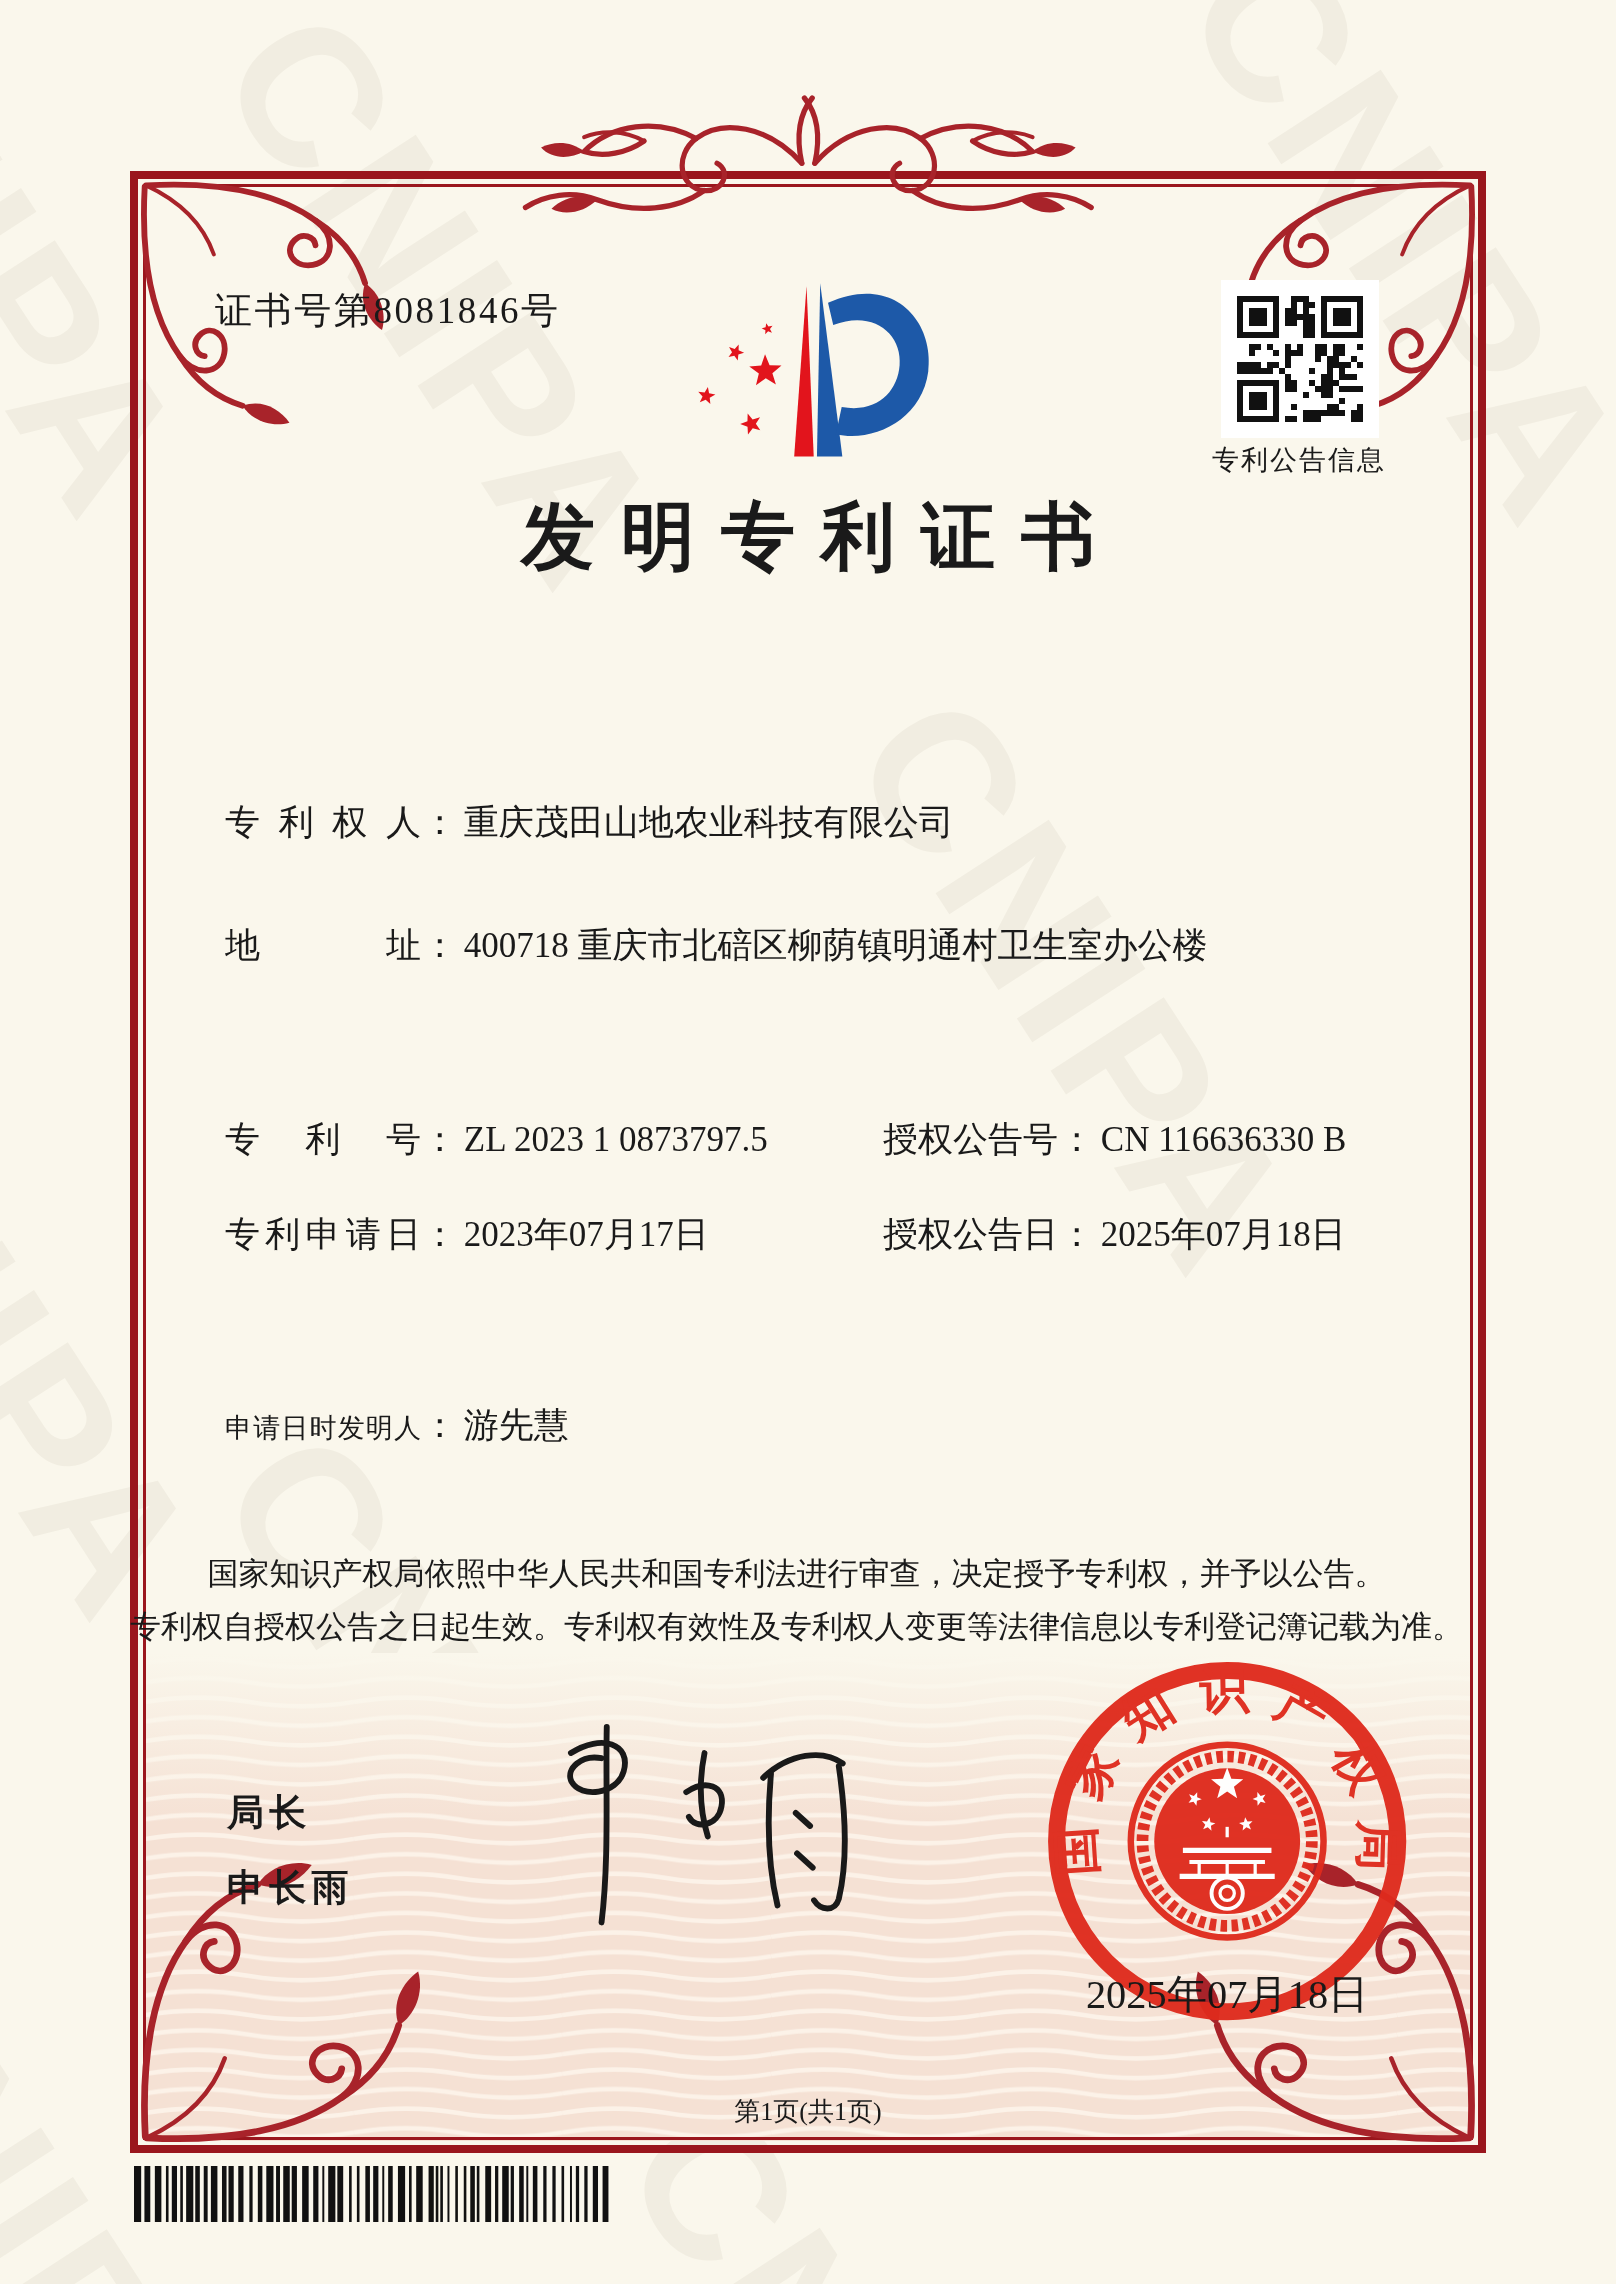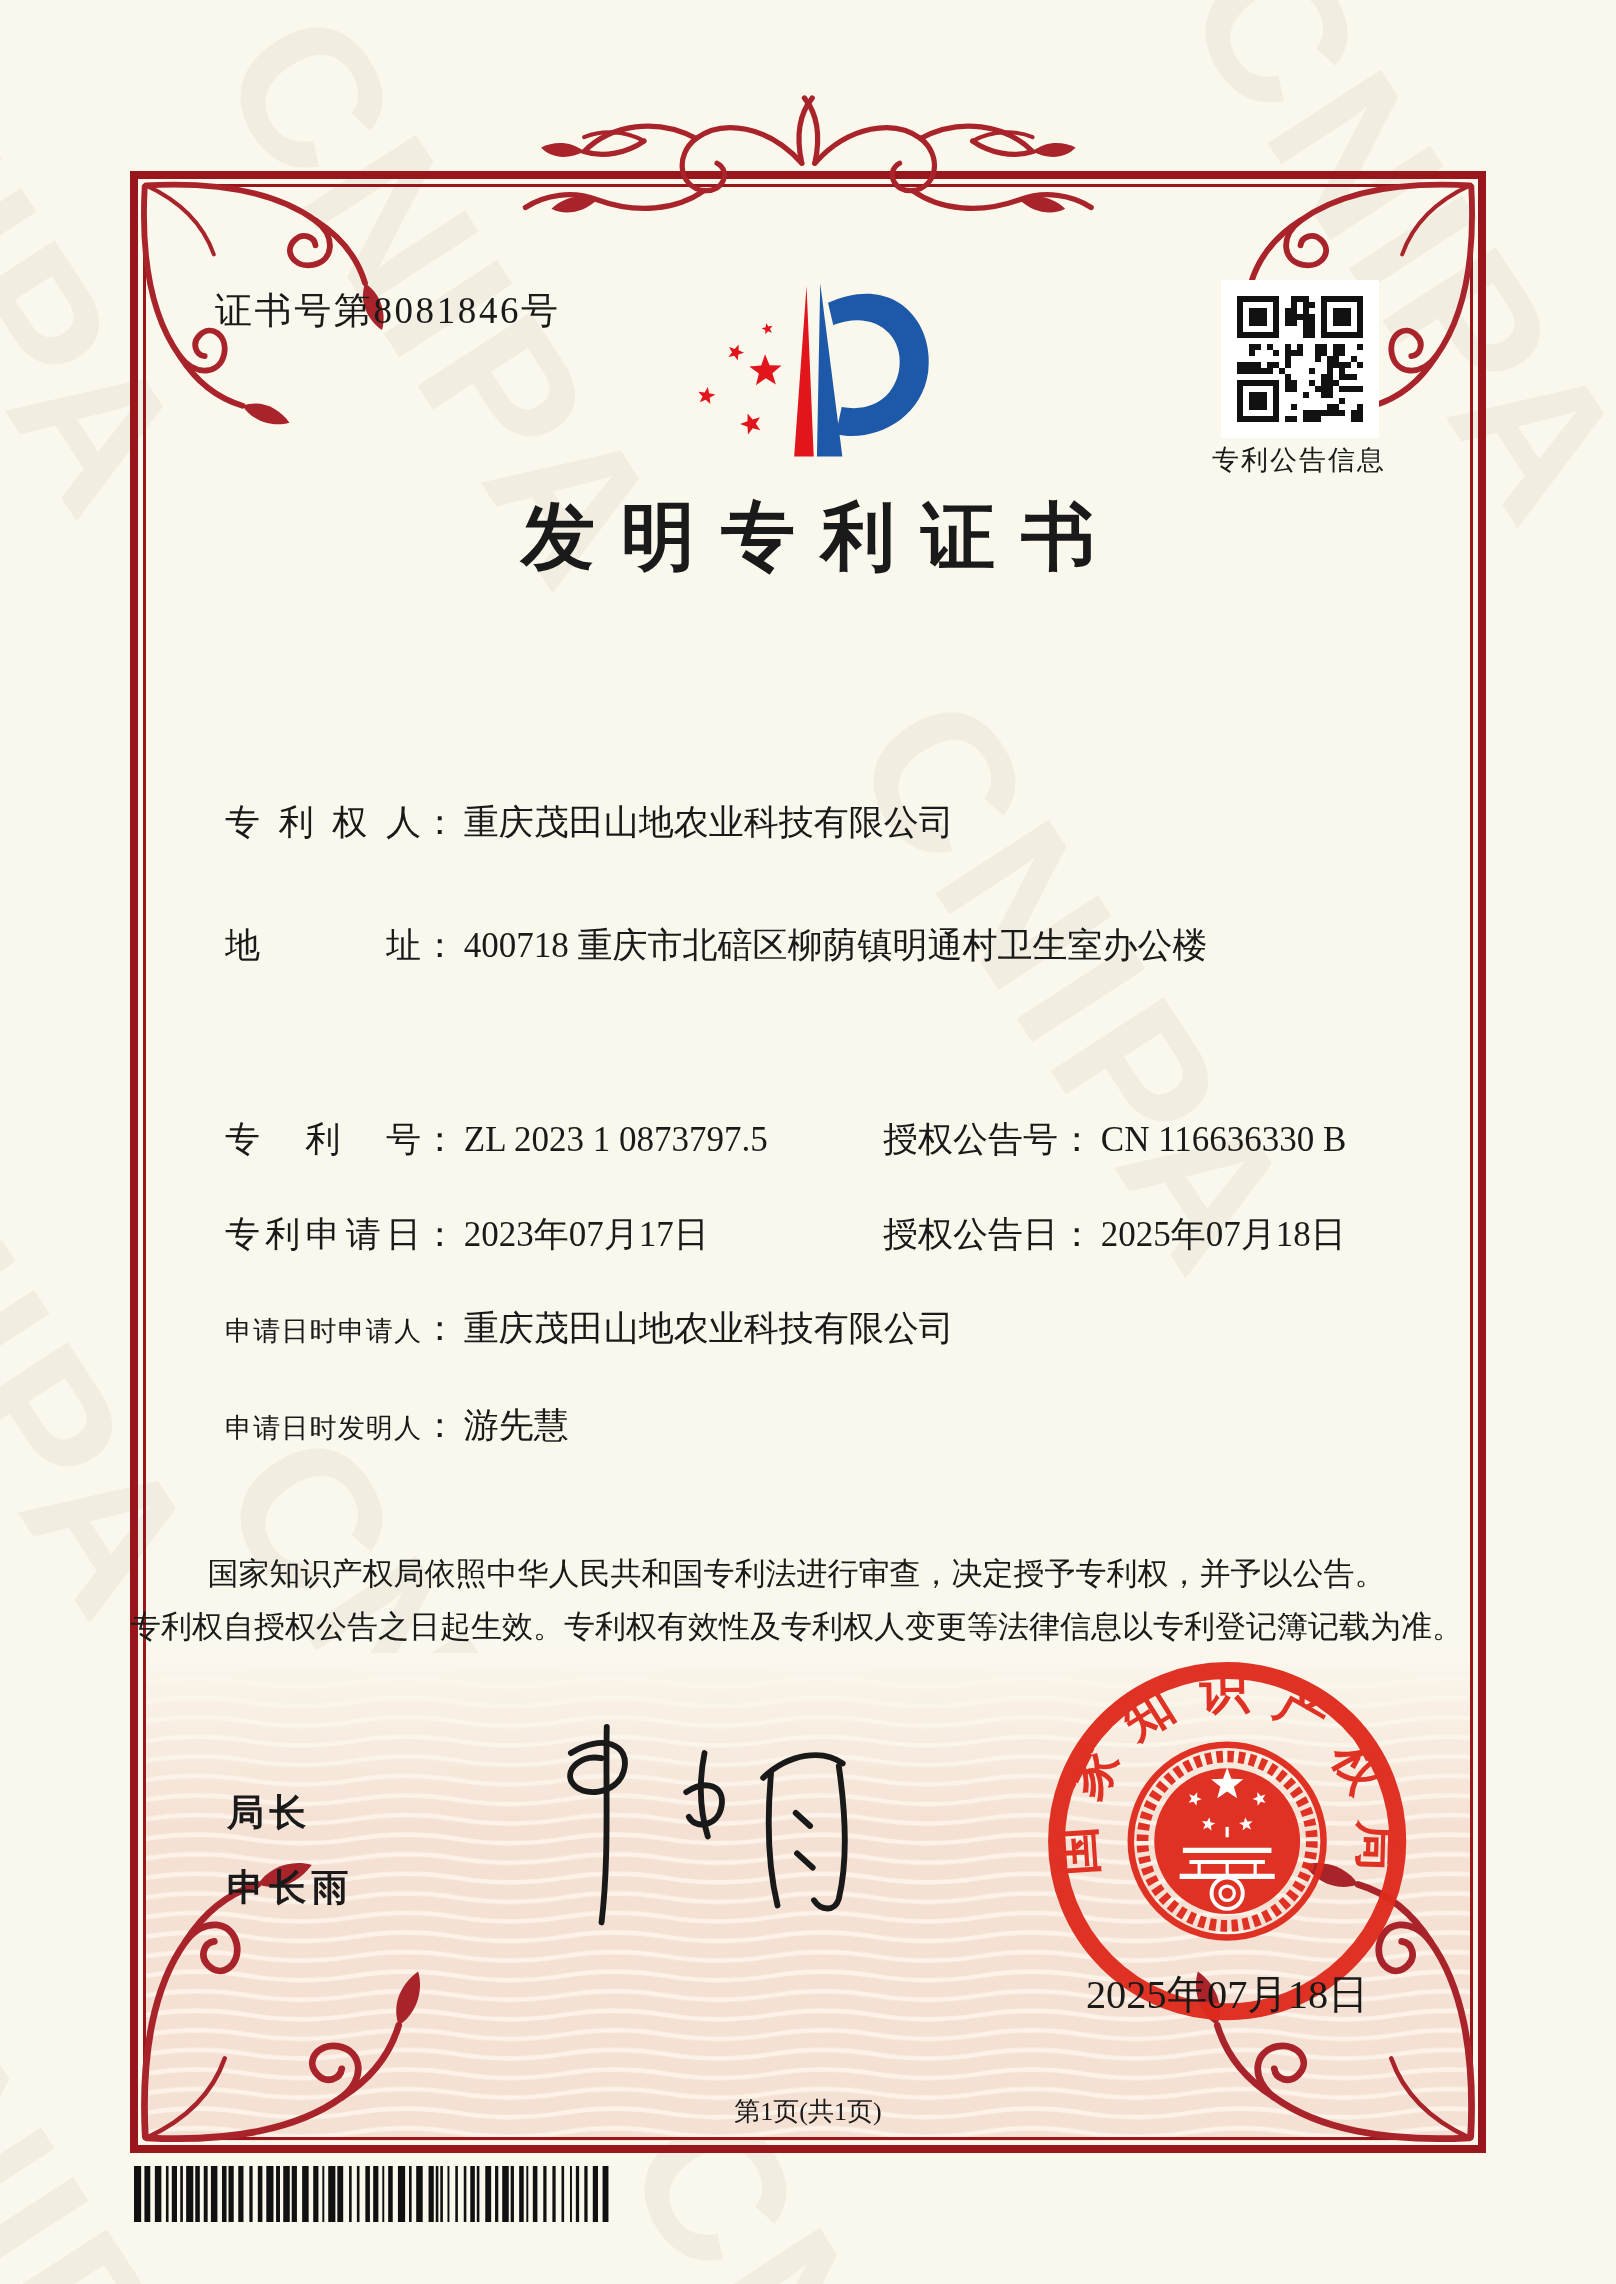--- a/index.html
+++ b/index.html
@@ -344,23 +344,20 @@
     <span class="lbl">地址</span><span class="colon">：</span><span class="val">400718 重庆市北碚区柳荫镇明通村卫生室办公楼</span>
   </div>
   <div class="row r4">
     <span class="lbl">专利号</span><span class="colon">：</span><span class="val">ZL 2023 1 0873797.5</span>
     <span class="col2"><span>授权公告号</span><span class="colon">：</span><span class="val">CN 116636330 B</span></span>
   </div>
   <div class="row r5">
     <span class="lbl">专利申请日</span><span class="colon">：</span><span class="val">2023年07月17日</span>
     <span class="col2"><span>授权公告日</span><span class="colon">：</span><span class="val">2025年07月18日</span></span>
   </div>
-  <div class="row r6">
-    <span class="lbl small">申请日时申请人</span><span class="colon">：</span><span class="val">重庆茂田山地农业科技有限公司</span>
-  </div>
   <div class="row r7">
     <span class="lbl small">申请日时发明人</span><span class="colon">：</span><span class="val">游先慧</span>
   </div>
 
   <div class="statement">
     <div>国家知识产权局依照中华人民共和国专利法进行审查，决定授予专利权，并予以公告。</div>
     <div>专利权自授权公告之日起生效。专利权有效性及专利权人变更等法律信息以专利登记簿记载为准。</div>
   </div>
 
   <div class="jobtitle">局长</div>

